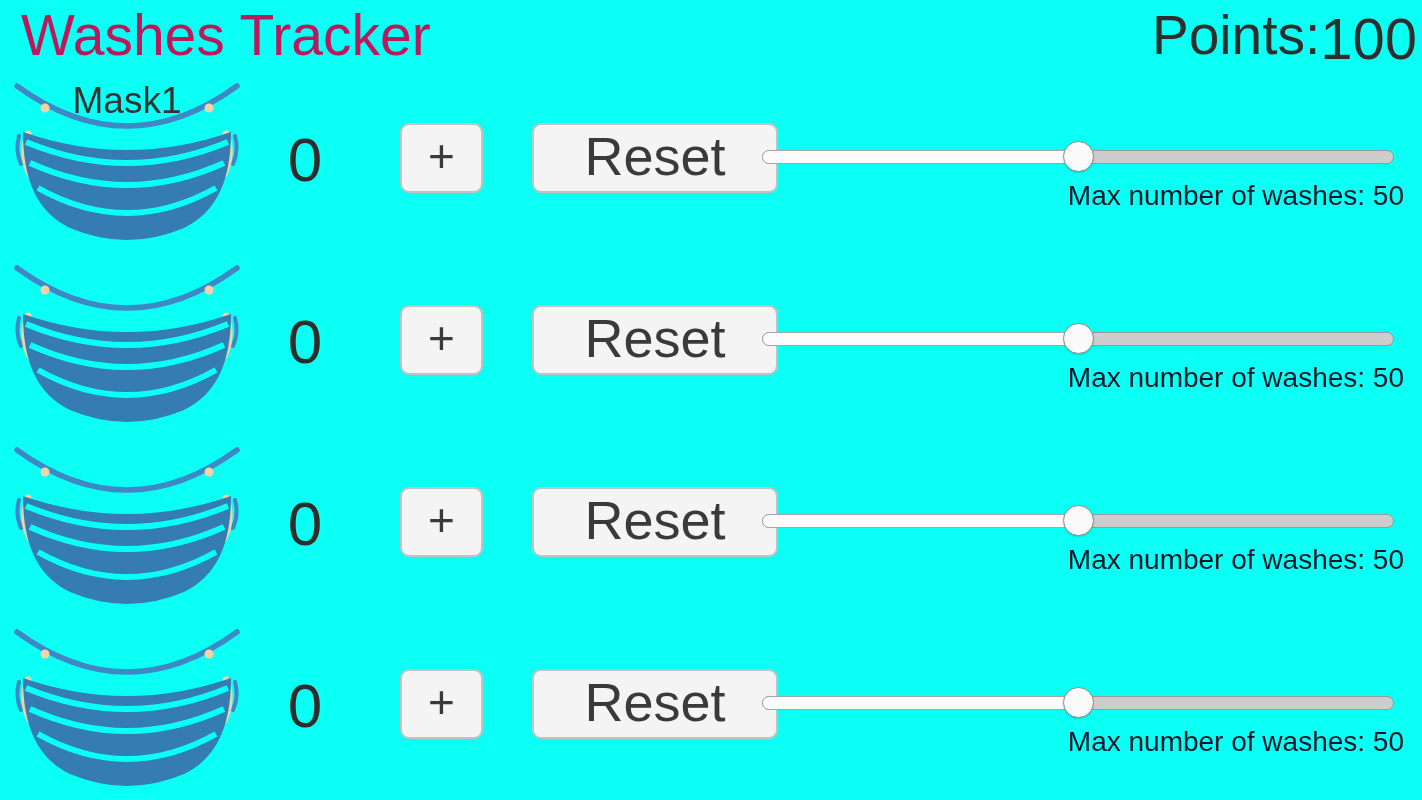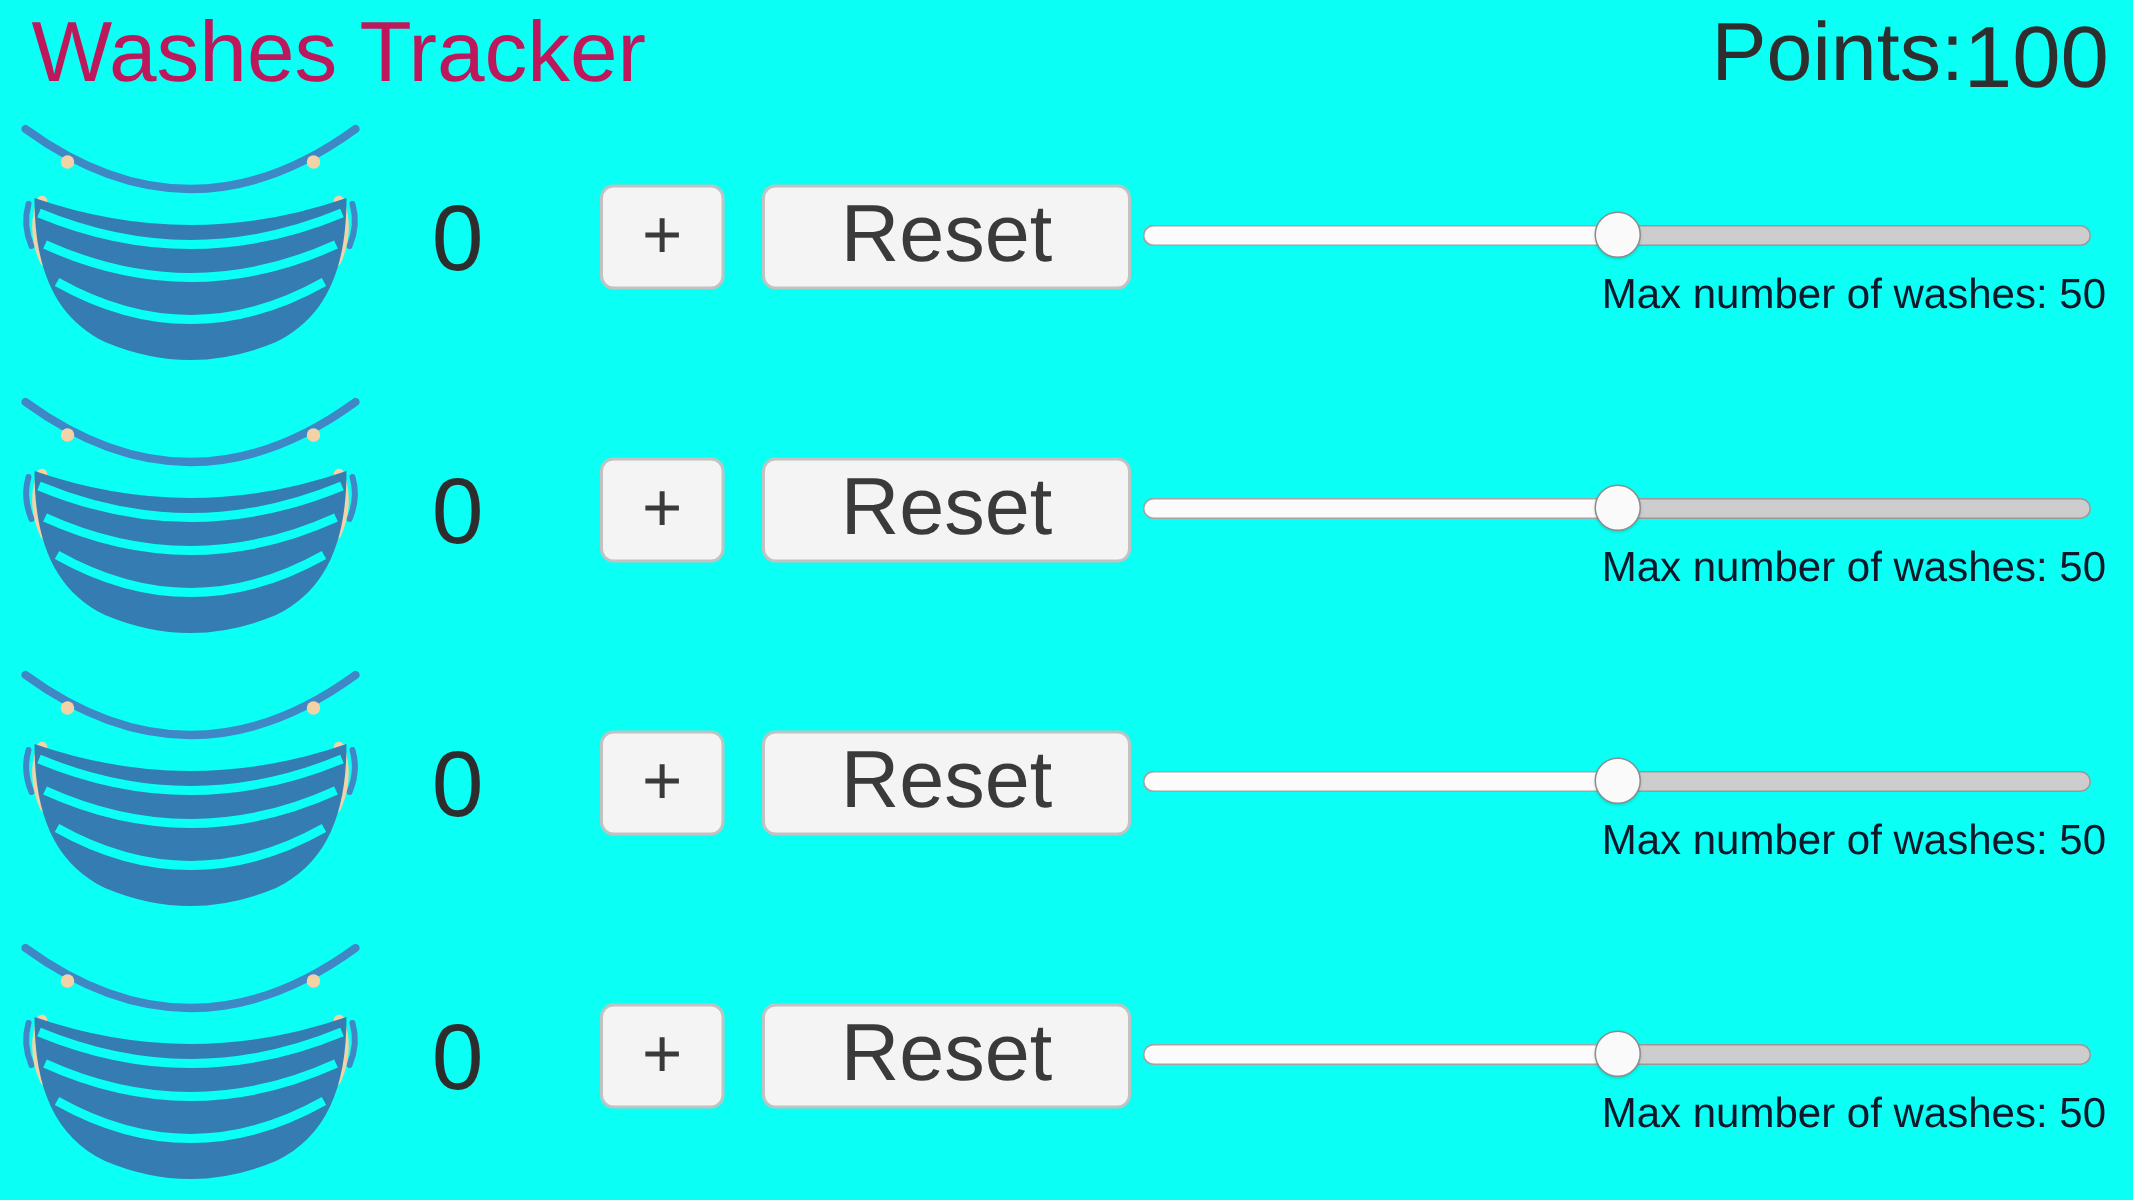--- a/index.html
+++ b/index.html
@@ -2,41 +2,41 @@
 <html style="--background: #0afff5; --text: #303030; --mask-body: #347cb2; --mask-strap: #3f87c5; --mask-ear: #f3d2a6; --button-bg: #f4f4f4; --button-border: #c2c2c2; --slider-fill: #fbfbfb; --slider-track: #cdcdcd; --slider-thumb: #fafafa;"><head>
 <meta charset="utf-8">
 <style>
   html,body{margin:0;padding:0;background:#777;}
   .stage{
     position:relative;width:1422px;height:800px;overflow:hidden;
     background:var(--background,#0afff5);
     font-family:"Liberation Sans",sans-serif;color:var(--text,#303030);
   }
   .title{position:absolute;left:21px;top:4px;font-size:57px;line-height:1.1;color:#be185d;white-space:nowrap;}
-  .points{position:absolute;right:16px;top:2px;font-size:55px;line-height:1.1;white-space:nowrap;color:#2e2e2e;}
+  .points{position:absolute;right:5px;top:2px;font-size:55px;line-height:1.1;white-space:nowrap;color:#2e2e2e;}
   .points .val{font-size:58px;display:inline-block;transform:translateY(5px);}
   .row{position:absolute;left:0;width:1422px;height:182px;}
   .row1{top:78px}.row2{top:260px}.row3{top:442px}.row4{top:624px}
   .mask-svg{position:absolute;left:12px;top:0;width:230px;height:170px;}
   .mask-arc{stroke:var(--mask-strap,#3f87c5);stroke-width:5.5;fill:none;stroke-linecap:round;}
   .mask-tick{stroke:var(--mask-strap,#3f87c5);stroke-width:4;fill:none;stroke-linecap:round;}
   .mask-ear{stroke:var(--mask-ear,#f3d2a6);stroke-width:7;fill:none;stroke-linecap:round;}
   .mask-dot{fill:var(--mask-ear,#f3d2a6);}
   .mask-body{fill:var(--mask-body,#347cb2);}
   .mask-pleat{stroke:var(--background,#0afff5);stroke-width:6;fill:none;}
   .mask-name{position:absolute;left:12px;top:2px;width:230px;text-align:center;font-size:37px;color:#333;}
   .count{position:absolute;left:263px;top:46px;width:84px;text-align:center;font-size:62px;color:#2d2d2d;}
   .btn{
     position:absolute;top:45px;height:70px;box-sizing:border-box;
     background:var(--button-bg,#f4f4f4);border:2px solid var(--button-border,#c2c2c2);
     border-radius:9px;color:#3a3a3a;display:flex;align-items:center;justify-content:center;
     font-family:"Liberation Sans",sans-serif;cursor:pointer;padding:0 0 4px 0;
   }
   .btn.plus{left:400px;width:83px;font-size:46px;}
-  .btn.reset{left:508px;width:246px;font-size:54px;}
+  .btn.reset{left:532px;width:246px;font-size:54px;}
   .slider{position:absolute;left:762px;top:72px;width:632px;height:14px;cursor:pointer;}
   .track-bg{position:absolute;left:0;top:0;width:100%;height:14px;background:var(--slider-track,#cdcdcd);border:1px solid #999;border-radius:8px;box-sizing:border-box;}
   .track-fill{position:absolute;left:0;top:0;width:50%;height:14px;background:var(--slider-fill,#fbfbfb);border:1px solid #a5a5a5;border-radius:8px 0 0 8px;box-sizing:border-box;}
   .thumb{position:absolute;top:-9px;left:calc(50% - 15.5px);width:31px;height:31px;border-radius:50%;background:var(--slider-thumb,#fafafa);border:1px solid #8c8c8c;box-sizing:border-box;box-shadow:0 1px 2px rgba(0,0,0,.15);}
   .max-label{position:absolute;left:772px;top:102px;width:632px;text-align:right;font-size:28px;color:#0f172a;white-space:nowrap;}
 </style>
 </head>
 <body>
 
 <div class="stage">
@@ -50,20 +50,21 @@
         <circle class="mask-dot" cx="197" cy="30" r="4.5"></circle>
       <path class="mask-tick" d="M7 58 Q3 72 9 86"></path>
         <path class="mask-tick" d="M223 58 Q227 72 221 86"></path>
       <path class="mask-ear" d="M16 56 Q9 76 18 96"></path>
         <path class="mask-ear" d="M214 56 Q221 76 212 96"></path>
       <path class="mask-body" d="M11 54 Q115 90 219 54 C219 102 205 134 172 150 Q115 174 58 150 C25 134 11 102 11 54 Z"></path>
       <path class="mask-pleat" d="M14 64 Q115 106 216 64"></path>
       <path class="mask-pleat" d="M18 85 Q115 129 212 85"></path>
       <path class="mask-pleat" d="M26 110 Q115 160 204 110"></path>
     </svg>
+    <div class="mask-name">Mask1</div>
     <div class="count">0</div>
     <button class="btn plus">+</button>
     <button class="btn reset">Reset</button>
     <div class="slider">
       <div class="track-bg"></div>
       <div class="track-fill" style="width: 50%;"></div>
       <div class="thumb" style="left: calc(50% - 15.5px);"></div>
     </div>
     <div class="max-label">Max number of washes: 50</div>
   </div>

